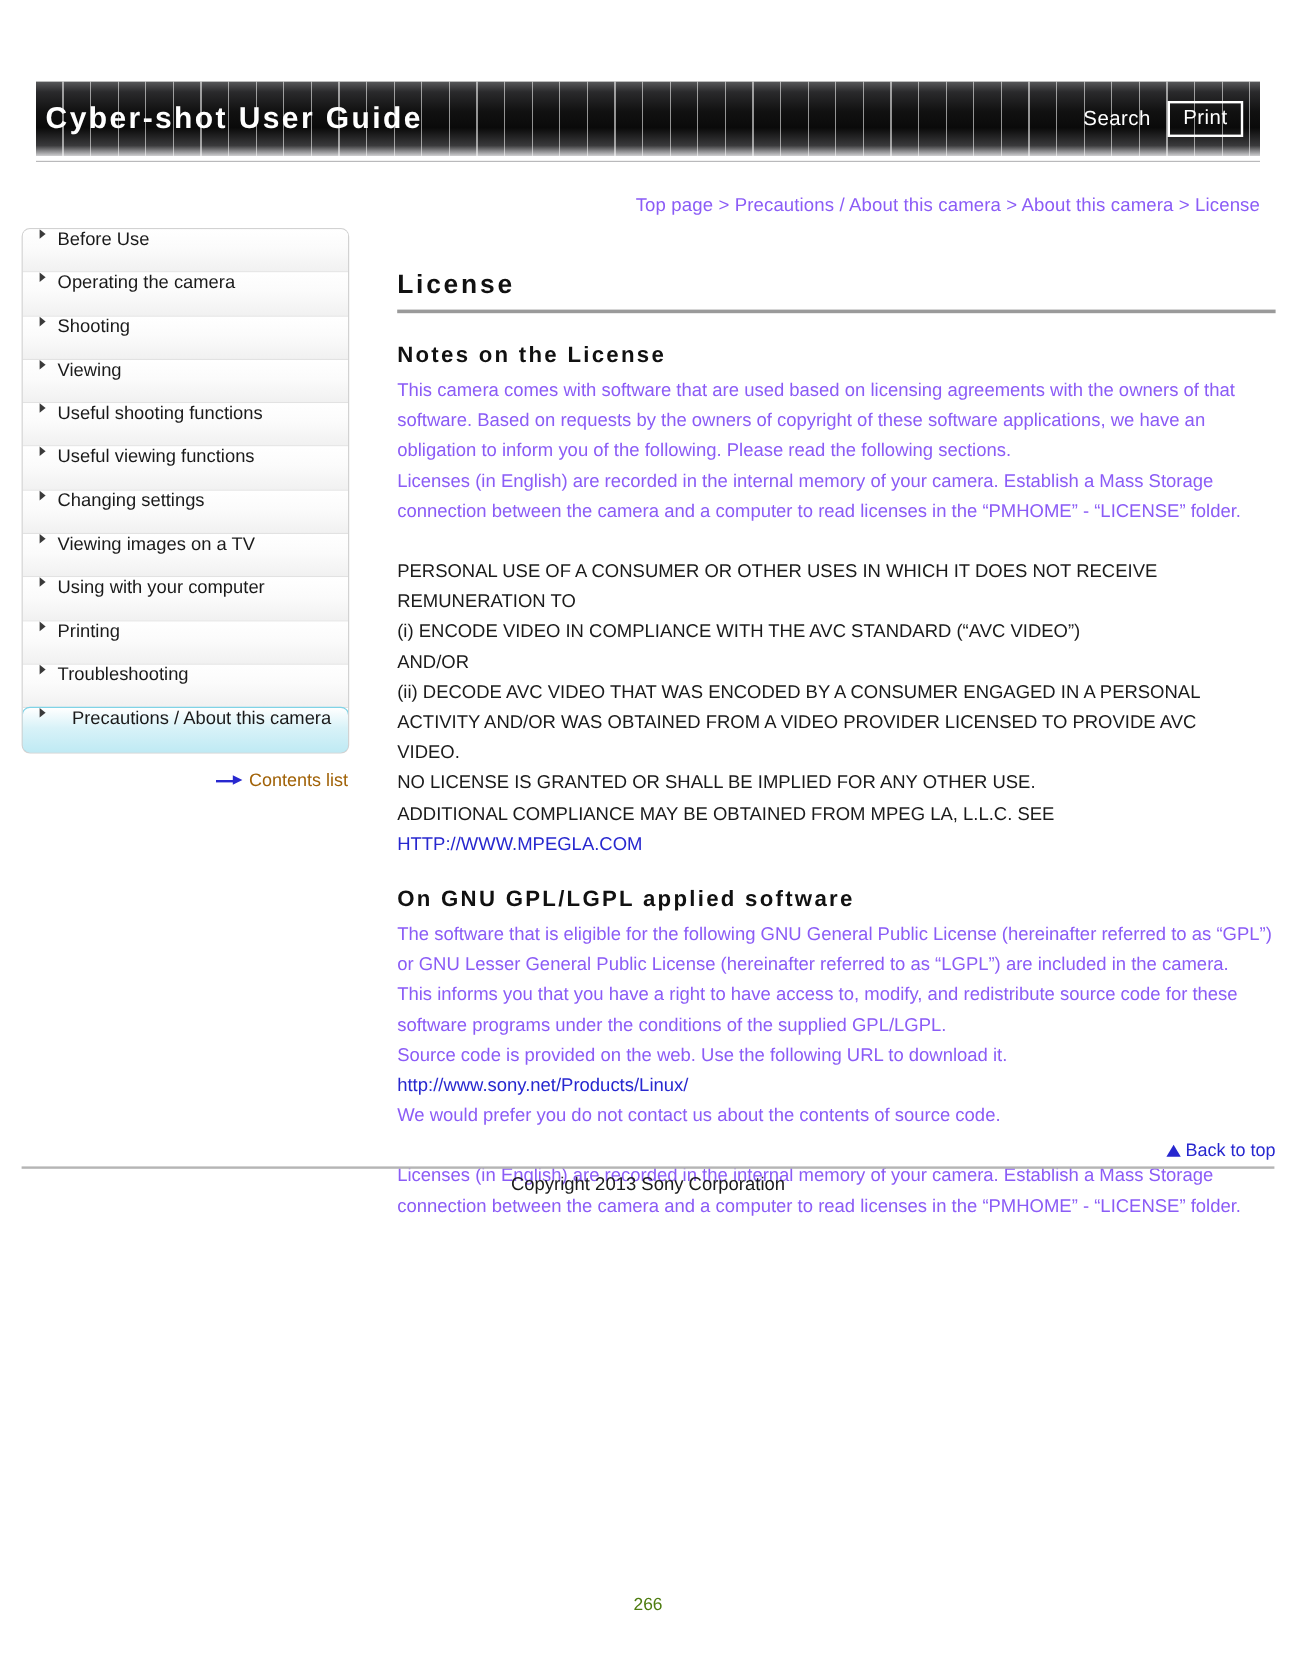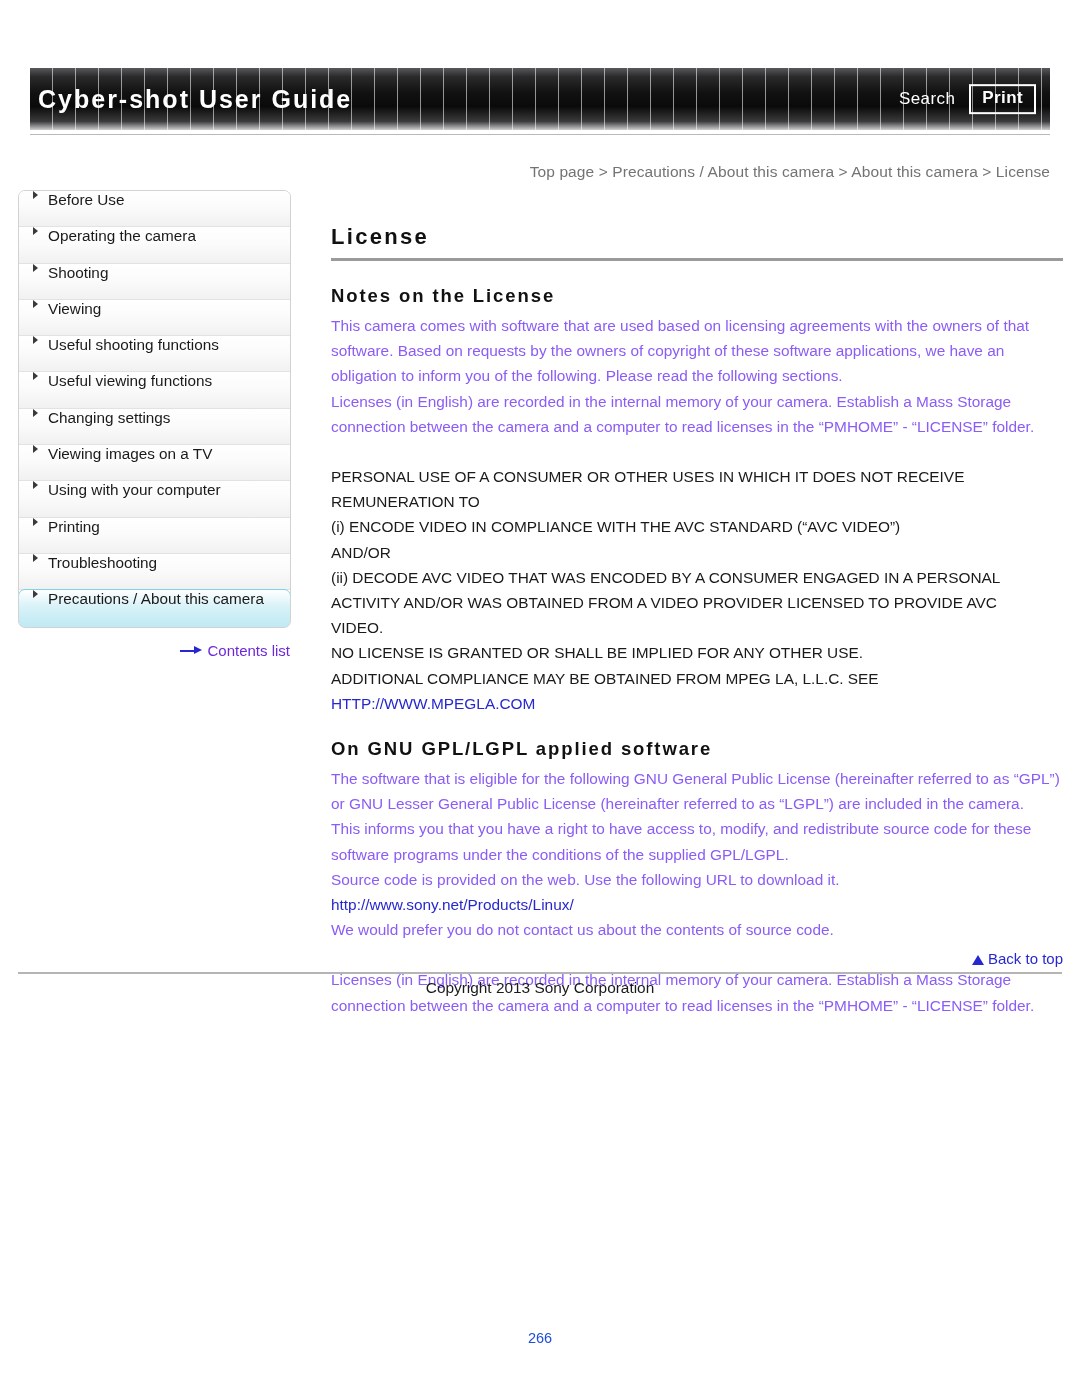--- a/index.html
+++ b/index.html
@@ -71,38 +71,37 @@
   }
   .print-button {
     color: #ffffff;
     font-size: 17px;
     letter-spacing: 0.4px;
     border: 2px solid #ffffff;
     padding: 3px 11px 4px 11px;
     background: transparent;
     white-space: nowrap;
     line-height: 1.1;
-    font-weight: bold;
   }
   .header-rule {
     position: absolute;
     left: 0;
     top: 66px;
     width: 100%;
     height: 1px;
     background: #b9b9bb;
   }
 
   
   .breadcrumb {
     position: absolute;
     right: 30px;
     top: 163px;
     font-size: 15.5px;
-    color: #737373;
+    color: #8b5cf6;
     white-space: nowrap;
     letter-spacing: 0.1px;
   }
 
   
   .sidebar {
     position: absolute;
     left: 18px;
     top: 190px;
     width: 273px;
@@ -134,29 +133,30 @@
     border-bottom: 4px solid transparent;
     margin-right: 10px;
     flex: 0 0 auto;
   }
   .nav-item.active {
     background: linear-gradient(to bottom, #ffffff 0%, #d8f2f8 45%, #bfeaf4 100%);
     border: 1px solid #7fd3e6;
     border-radius: 7px;
     height: 37px;
     margin: -1px;
+    gap: 12px;
   }
   .contents-list {
     margin-top: 14px;
     display: flex;
     align-items: center;
     justify-content: flex-end;
     padding-right: 1px;
     font-size: 15px;
-    color: #6d28d9;
+    color: #a16207;
   }
   .arrow-icon {
     display: inline-block;
     position: relative;
     width: 22px;
     height: 9px;
     margin-right: 5px;
   }
   .arrow-icon::before {
     content: "";
@@ -264,21 +264,21 @@
     color: #1a1a1a;
     padding-top: 6px;
   }
   .page-number {
     position: absolute;
     left: 0;
     top: 1330px;
     width: 1080px;
     text-align: center;
     font-size: 14.5px;
-    color: #1d4ed8;
+    color: #4d7c0f;
   }
 </style>
 </head>
 <body>
 
 <div class="header-wrap">
   <div class="header-bar">
     <div class="header-title">Cyber-shot User Guide</div>
     <div class="header-actions">
       <a class="search-link">Search</a>

